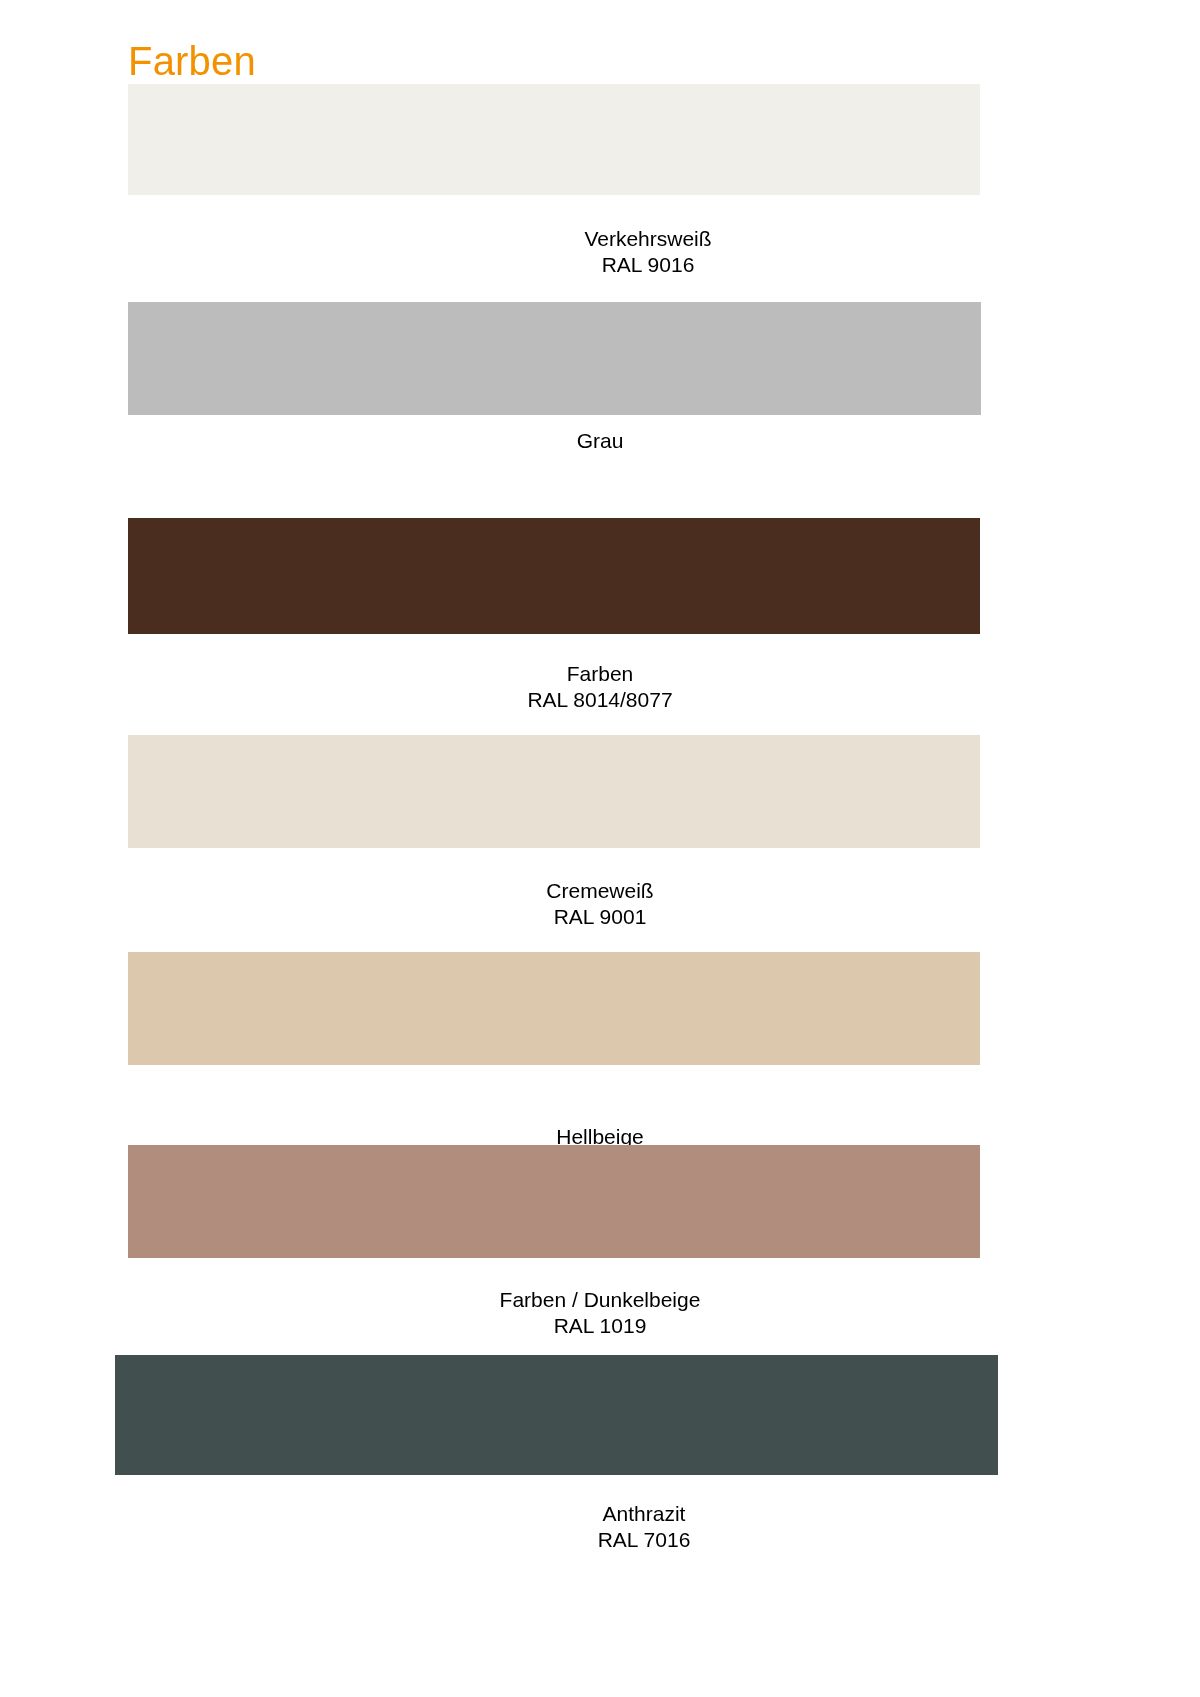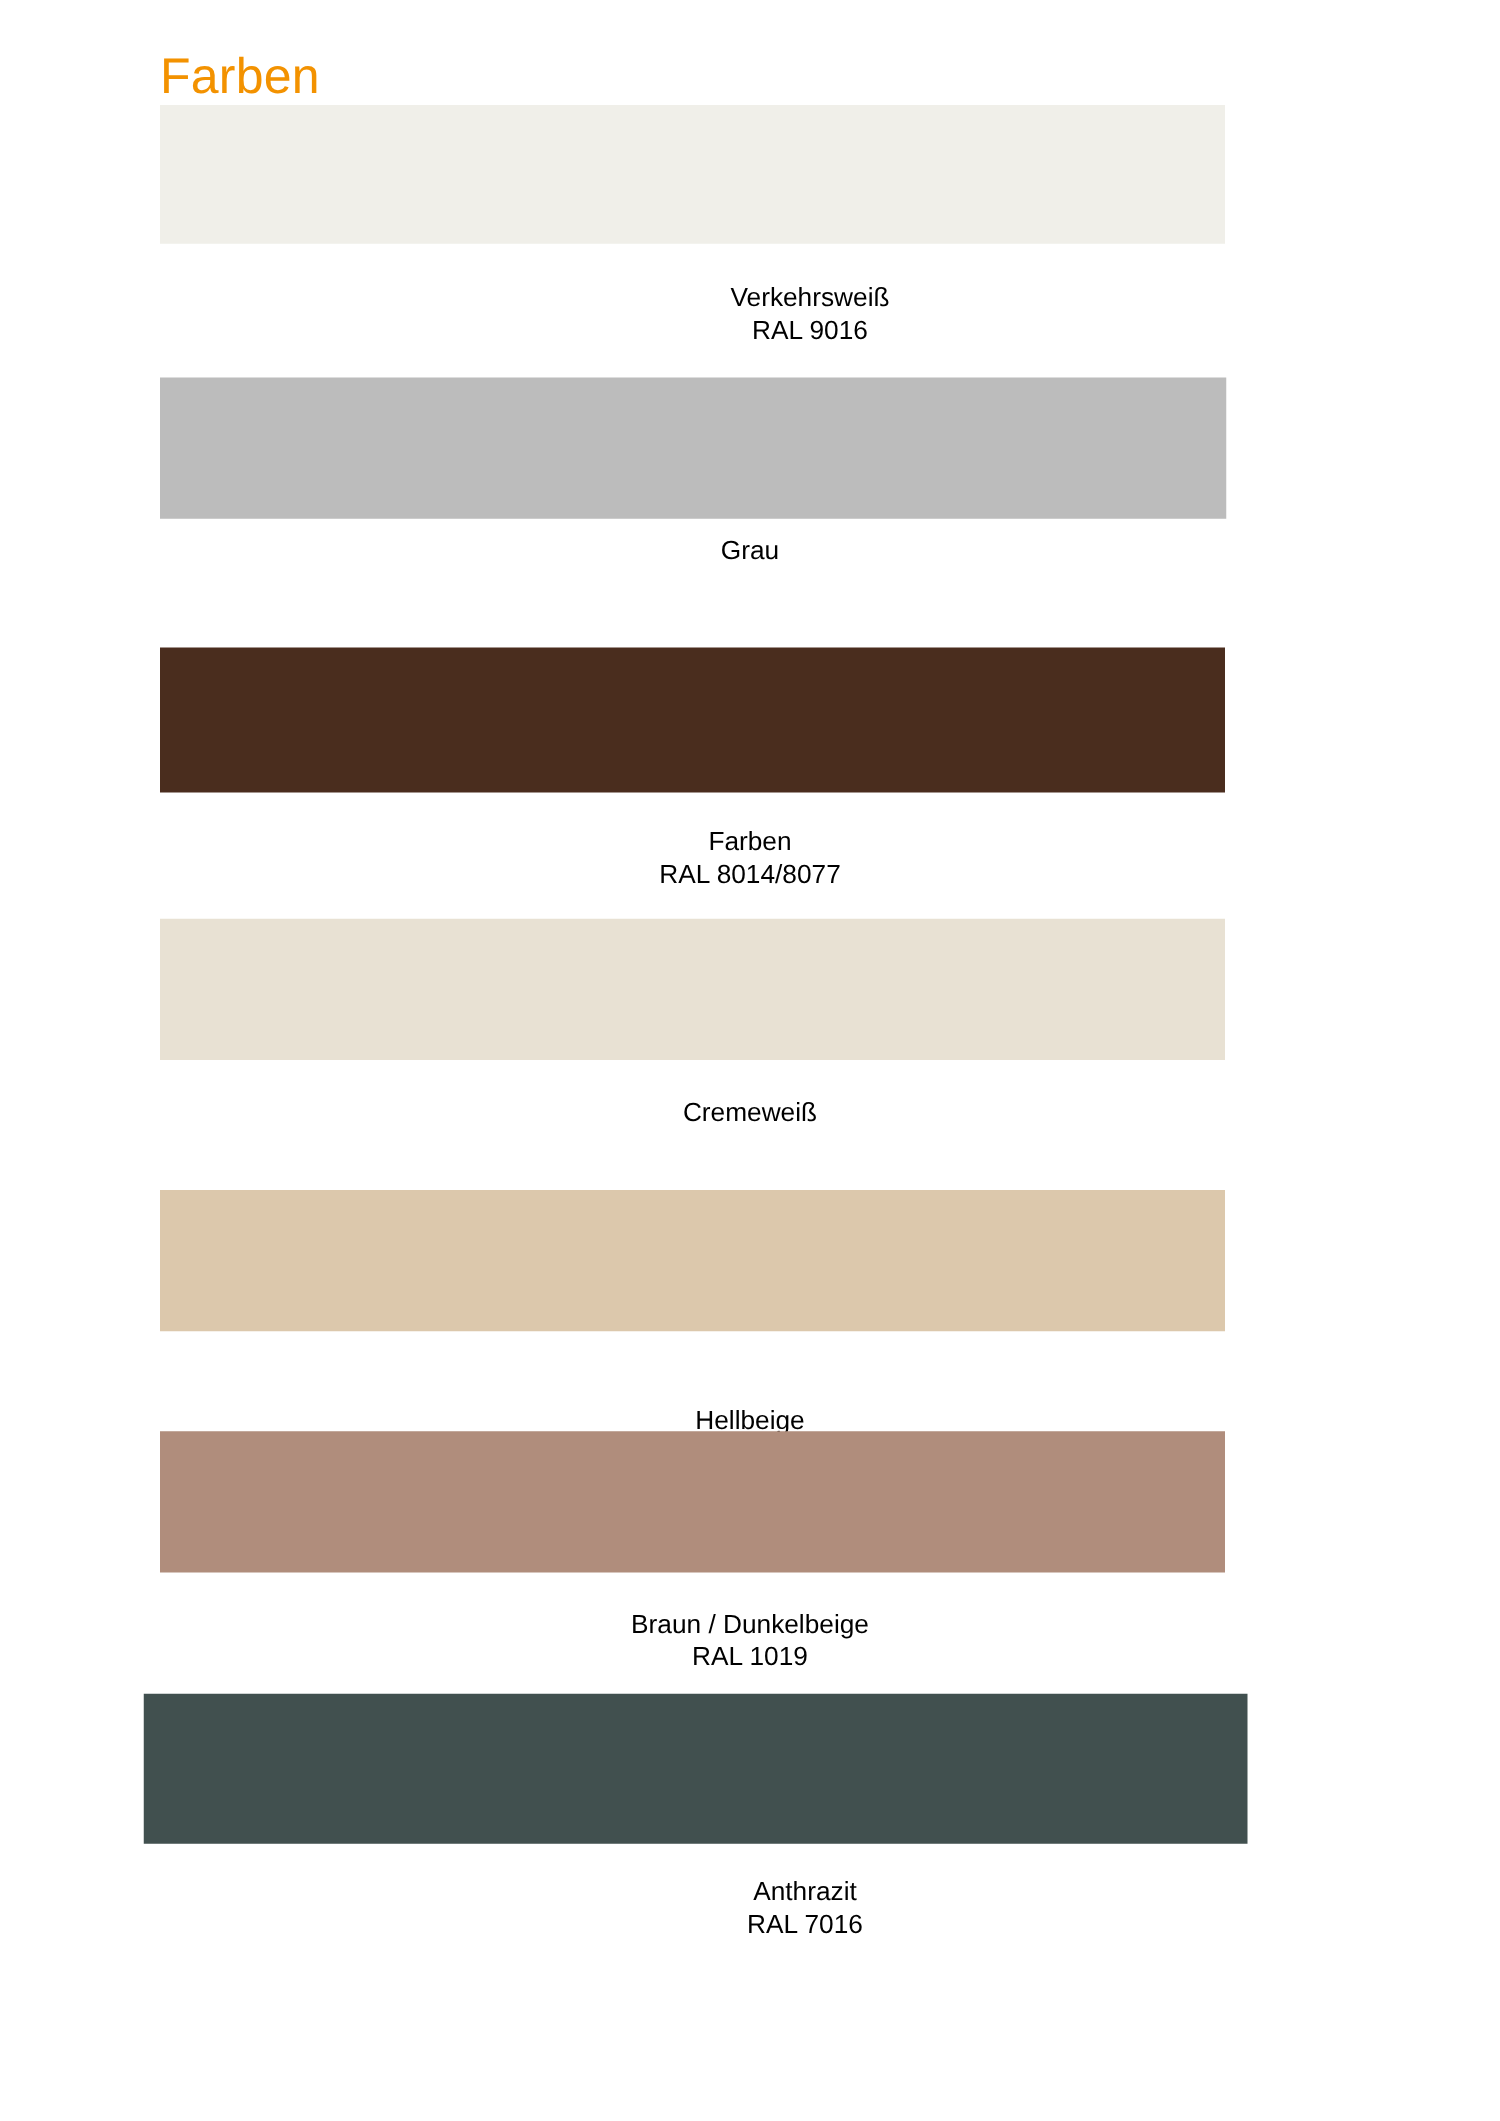--- a/index.html
+++ b/index.html
@@ -85,32 +85,33 @@
       </div>
       <div class="caption" style="top: 661px;">
         <span class="cap-name">Farben</span>
         <span class="cap-code">RAL 8014/8077</span>
       </div>
       <div class="swatch-block" style="left: 128px; top: 735px; width: 852px; height: 113px;">
         <div class="swatch" style="background: rgb(232, 225, 211);"></div>
       </div>
       <div class="caption" style="top: 878px;">
         <span class="cap-name">Cremeweiß</span>
+        <span class="cap-code">RAL 9001</span>
       </div>
       <div class="swatch-block" style="left: 128px; top: 952px; width: 852px; height: 113px;">
         <div class="swatch" style="background: rgb(220, 200, 172);"></div>
       </div>
       <div class="caption" style="top: 1096px; margin-top: 28px;">
         <span class="cap-name">Hellbeige</span>
       </div>
       <div class="swatch-block" style="left: 128px; top: 1145px; width: 852px; height: 113px;">
         <div class="swatch" style="background: rgb(176, 141, 124);"></div>
       </div>
       <div class="caption" style="top: 1287px;">
-        <span class="cap-name">Braun / Dunkelbeige</span>
+        <span class="cap-name">Farben / Dunkelbeige</span>
         <span class="cap-code">RAL 1019</span>
       </div>
       <div class="swatch-block" style="left: 115px; top: 1355px; width: 883px; height: 120px;">
         <div class="swatch" style="background: rgb(65, 80, 79);"></div>
       </div>
       <div class="caption" style="top: 1501px; padding-left: 44px;">
         <span class="cap-name">Anthrazit</span>
         <span class="cap-code">RAL 7016</span>
       </div>
     </div>

